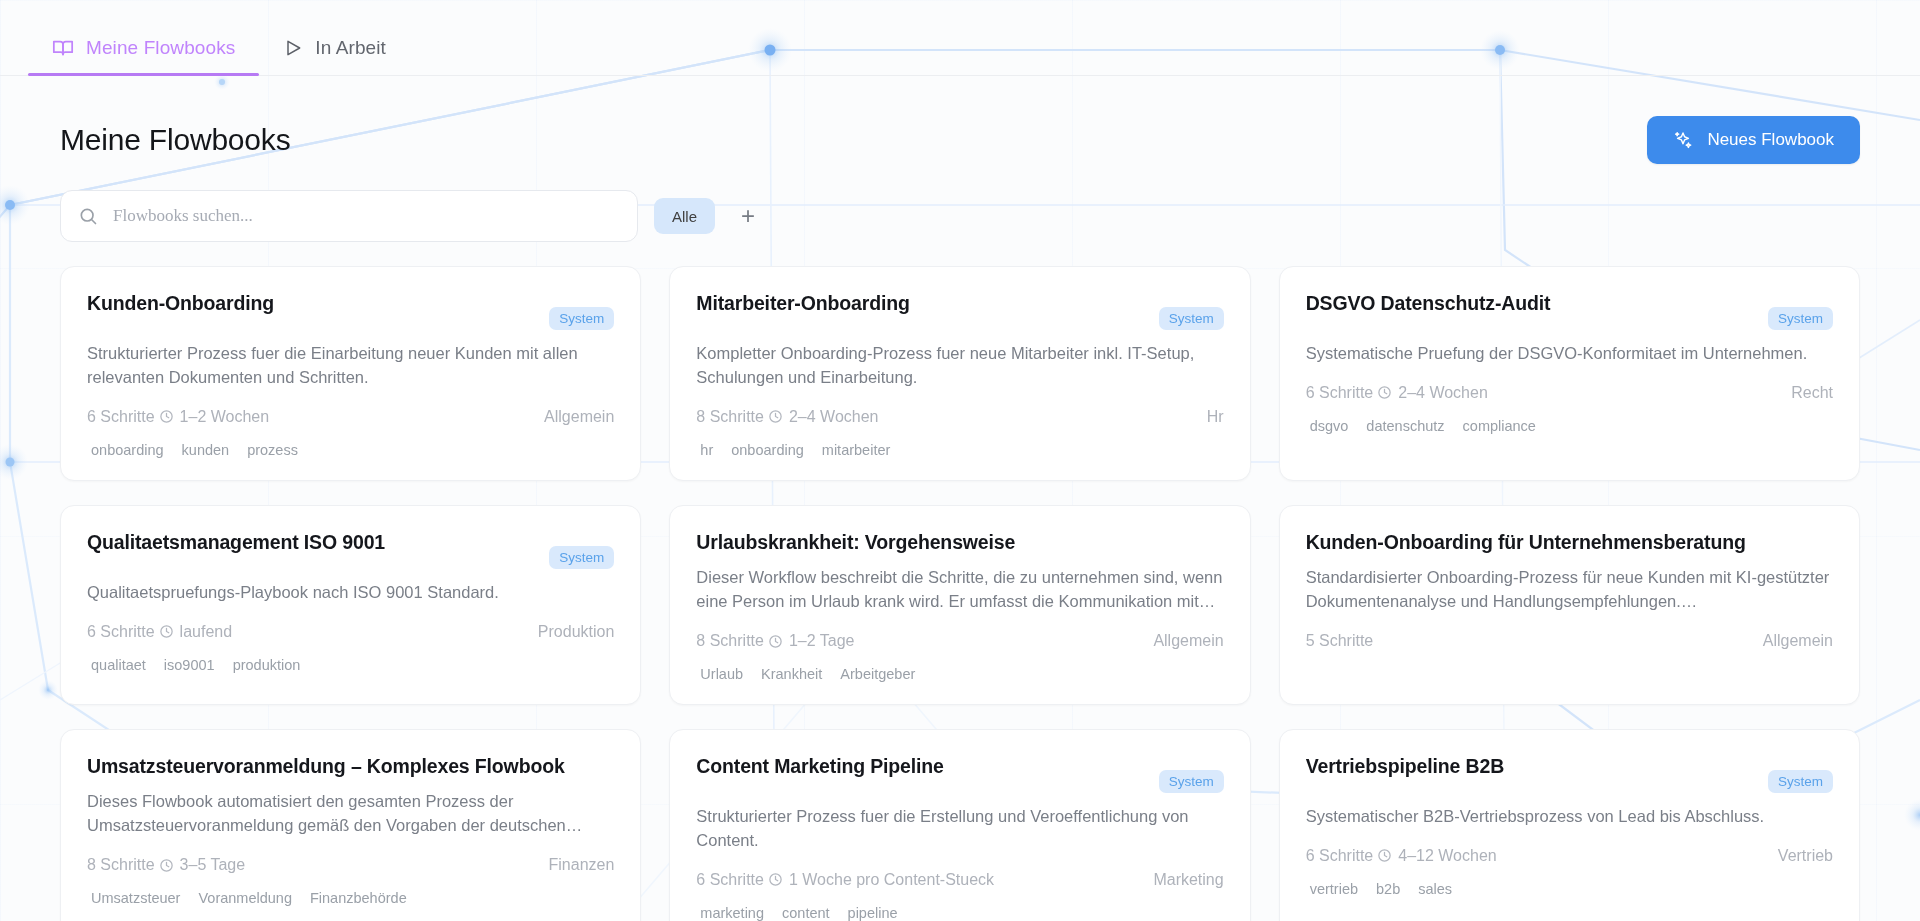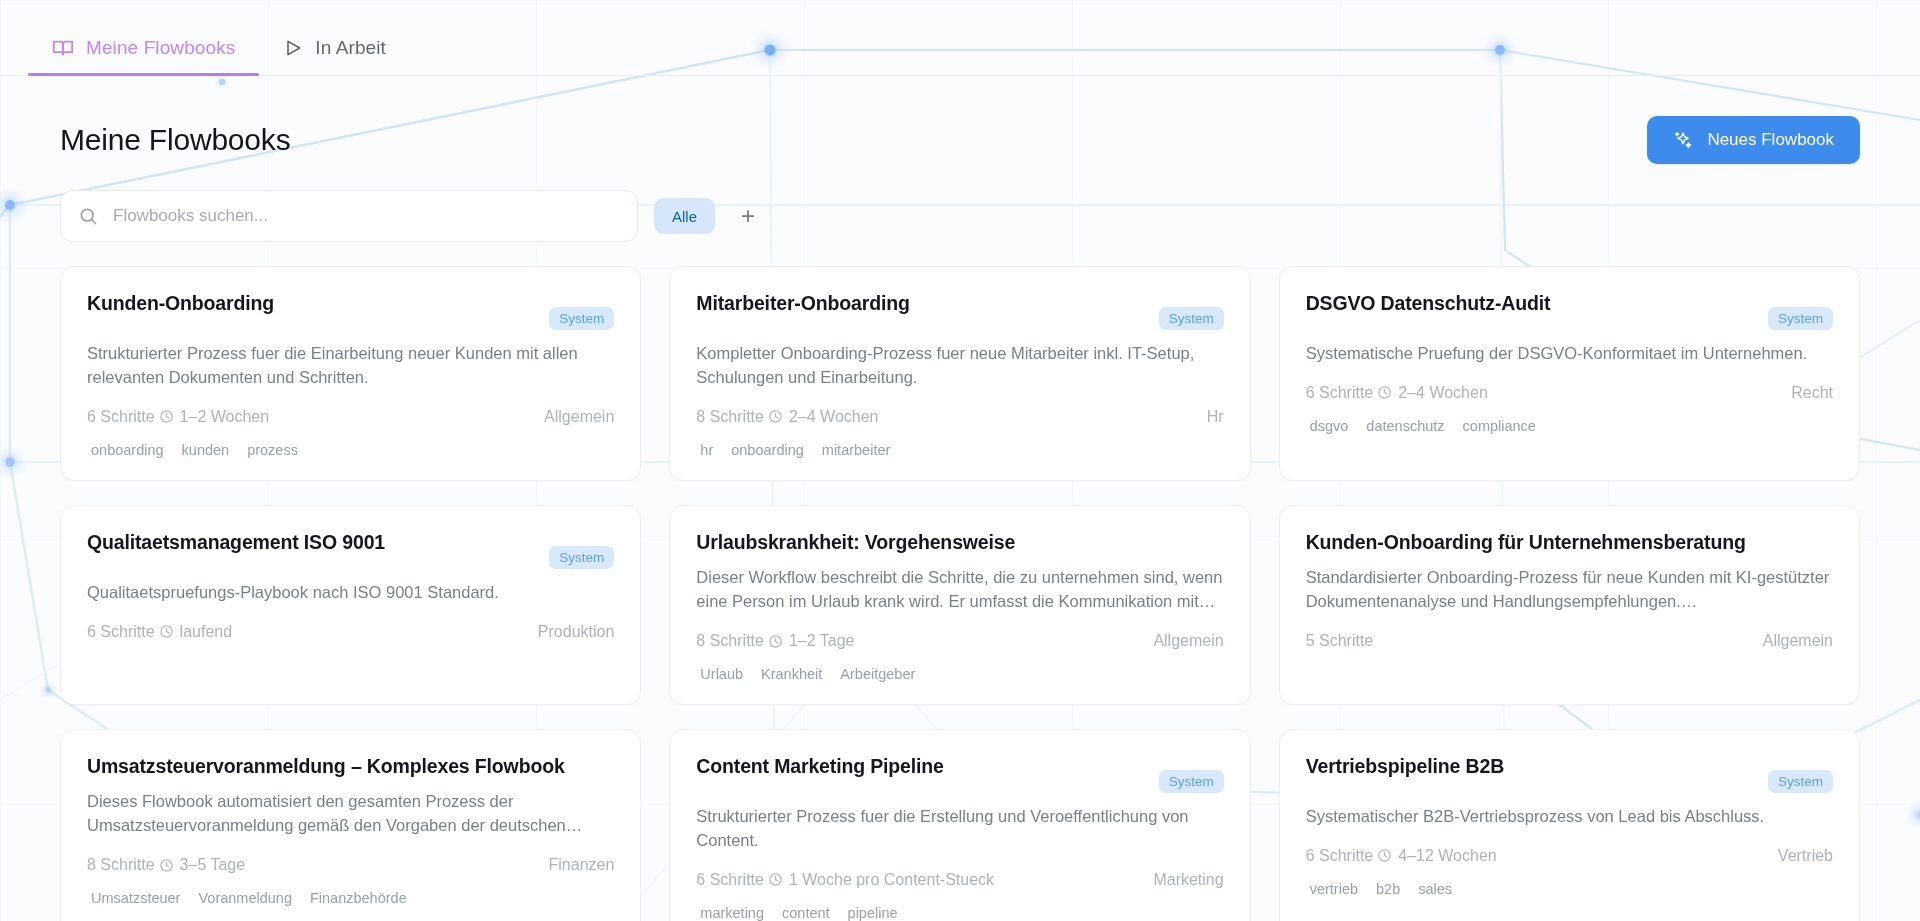--- a/index.html
+++ b/index.html
@@ -127,33 +127,33 @@
     display: flex;
   }
   .search-input {
     width: 100%;
     height: 52px;
     border: 1px solid #e6e9ee;
     border-radius: 12px;
     background: #ffffff;
     padding: 0 16px 0 52px;
     font-size: 17px;
-    font-family: Liberation Sans, sans-serif;
+    font-family: Liberation Serif, serif;
     color: #2f3238;
     outline: none;
   }
   .search-input::placeholder { color: #a6abb4; }
 
   .chip {
     height: 36px;
     padding: 0 18px;
     border: 0;
     border-radius: 9px;
     background: #d6e7fb;
-    color: #0369a1;
+    color: #404040;
     font-size: 15px;
     font-family: inherit;
     cursor: pointer;
     display: inline-flex;
     align-items: center;
   }
   .add-filter-btn {
     width: 34px; height: 34px;
     border: 0;
     background: transparent;
@@ -432,20 +432,25 @@
         <span style="display:flex">
           <svg width="15" height="15" viewBox="0 0 24 24" fill="none" stroke="#b3b7bf" stroke-width="2" stroke-linecap="round">
             <circle cx="12" cy="12" r="9"></circle>
             <polyline points="12,6.8 12,12 15.6,14"></polyline>
           </svg>
         </span>
         <span class="duration-text">laufend</span>
       </span>
       <span class="meta-category">Produktion</span>
     </div>
+    <div class="card-tags">
+            <span class="tag">qualitaet</span>
+            <span class="tag">iso9001</span>
+            <span class="tag">produktion</span>
+          </div>
   </article>
 
   <article class="card">
     <div class="card-top">
       <h2 class="card-title">Urlaubskrankheit: Vorgehensweise</h2>
       <span class="badge hidden"></span>
     </div>
     <p class="card-desc">Dieser Workflow beschreibt die Schritte, die zu unternehmen sind, wenn eine Person im Urlaub krank wird. Er umfasst die Kommunikation mit…</p>
     <div class="card-meta">
       <span class="meta-steps">8 Schritte</span>

